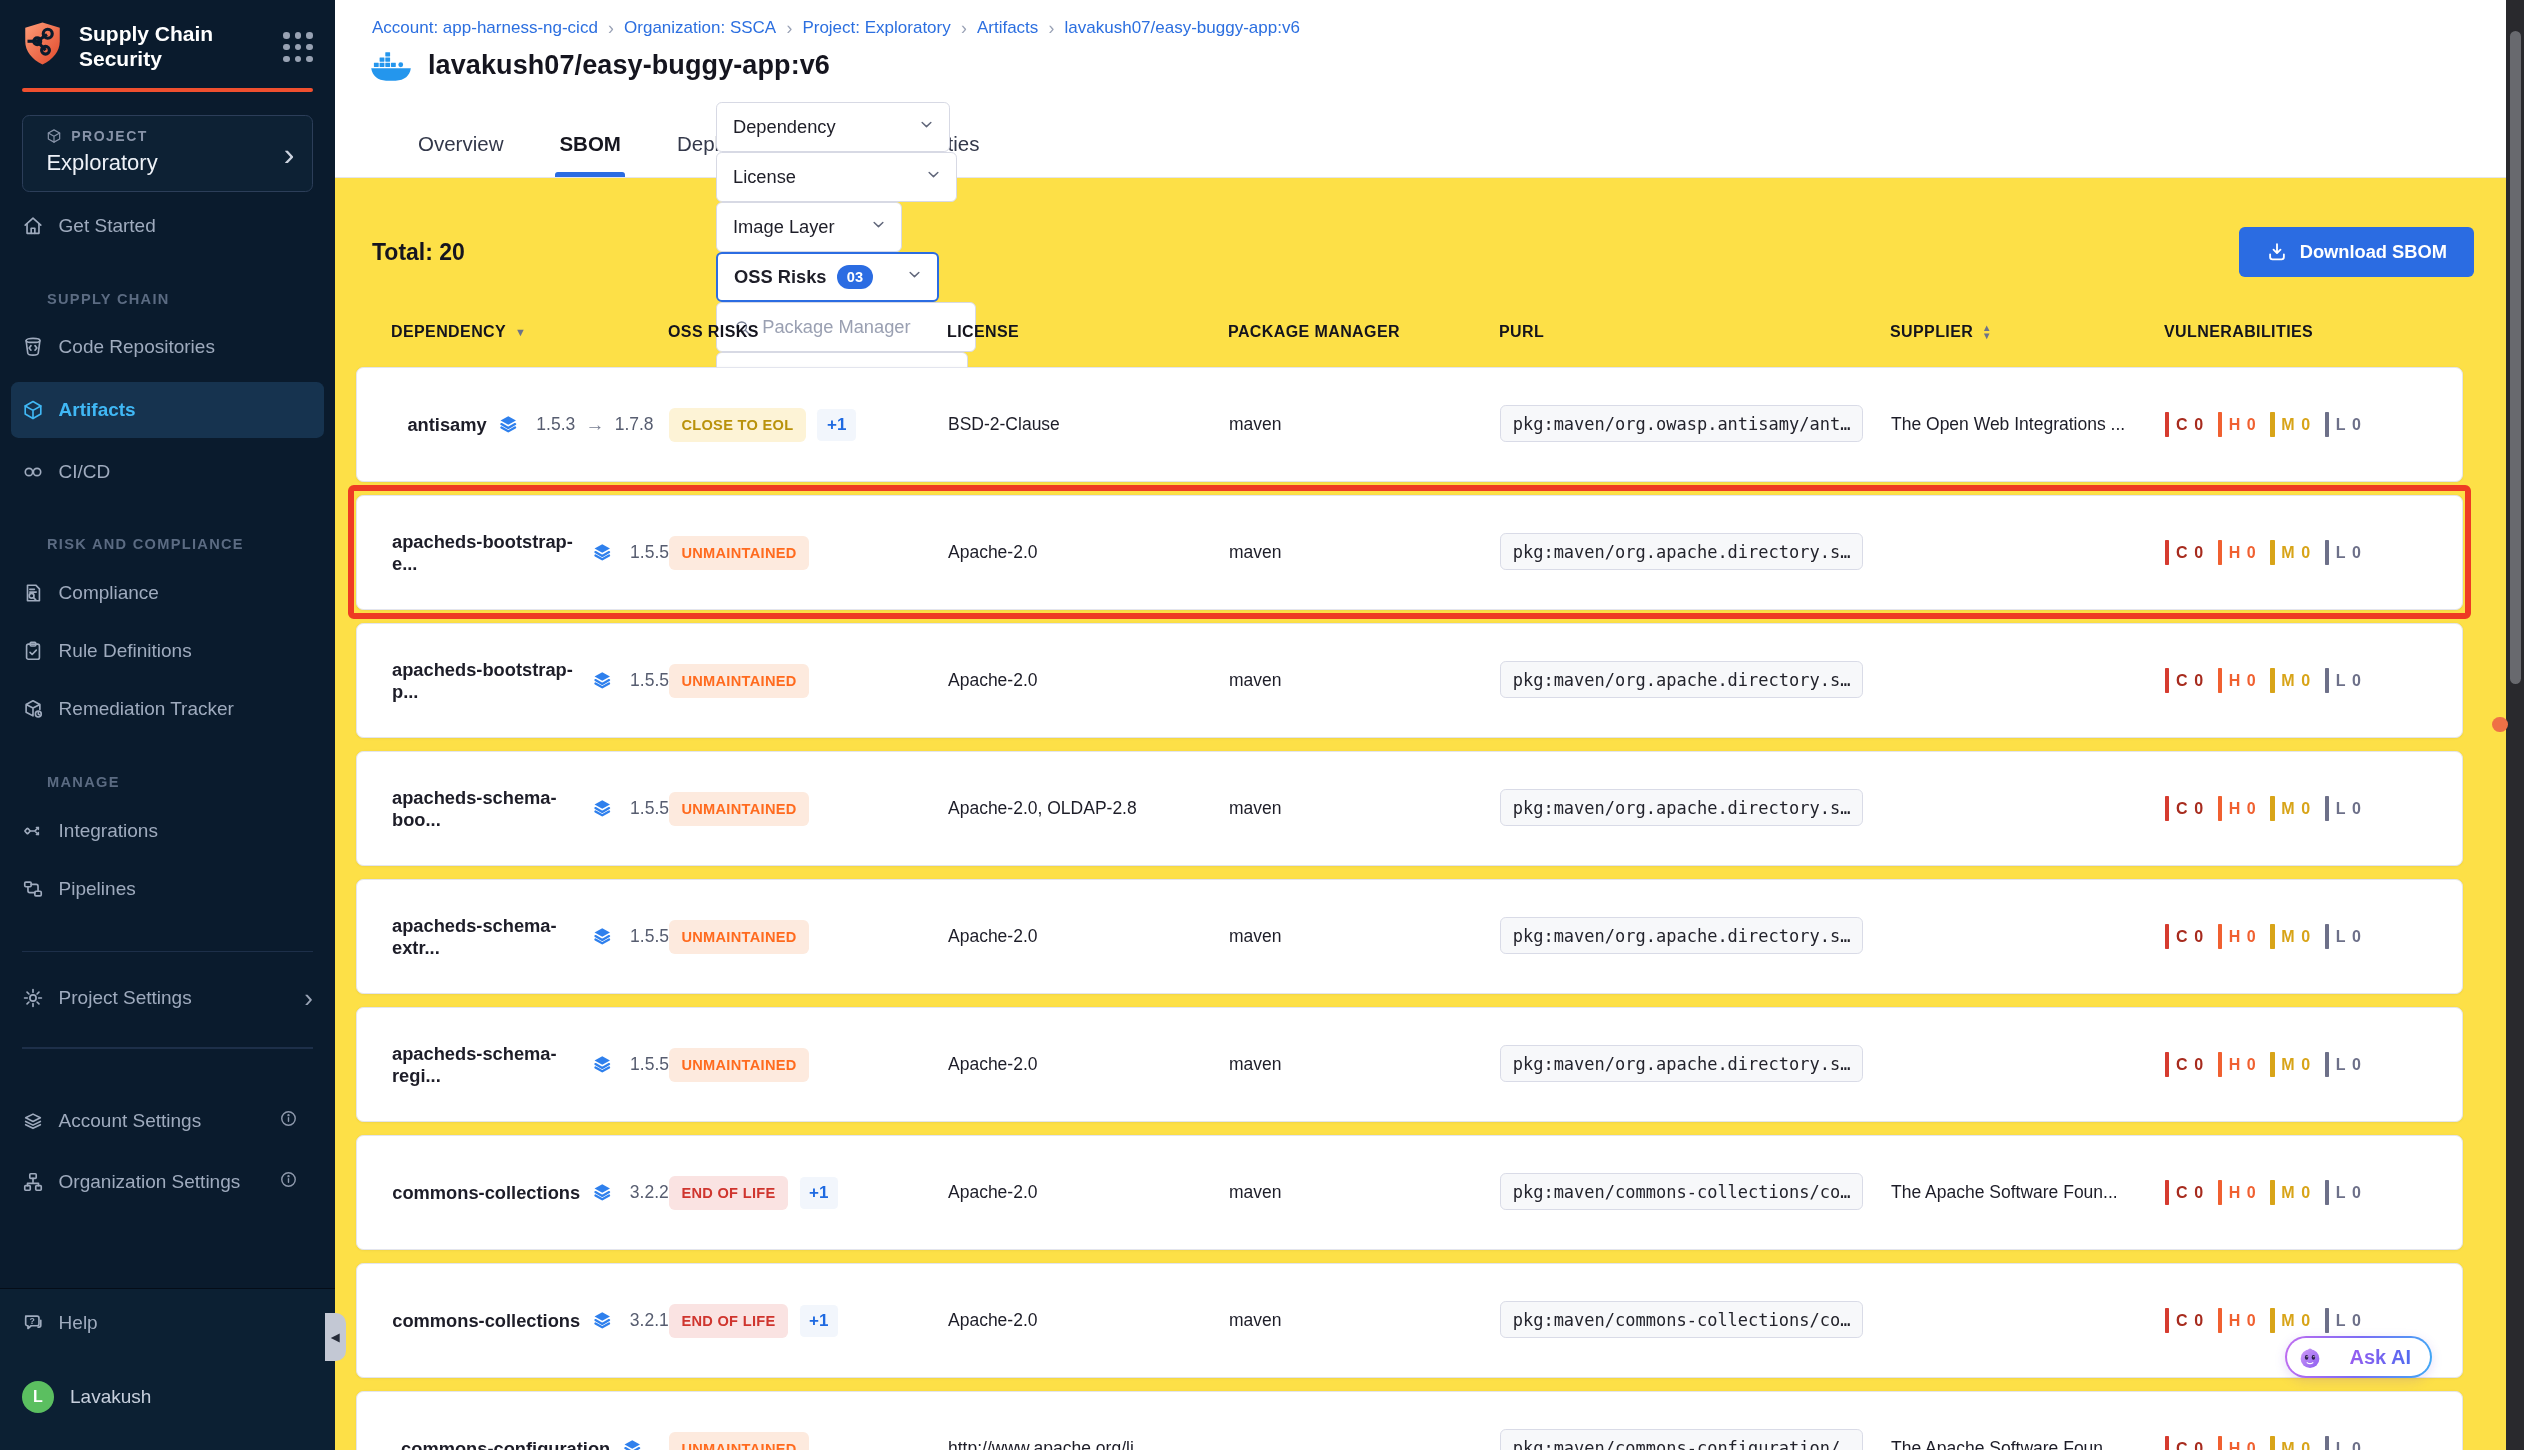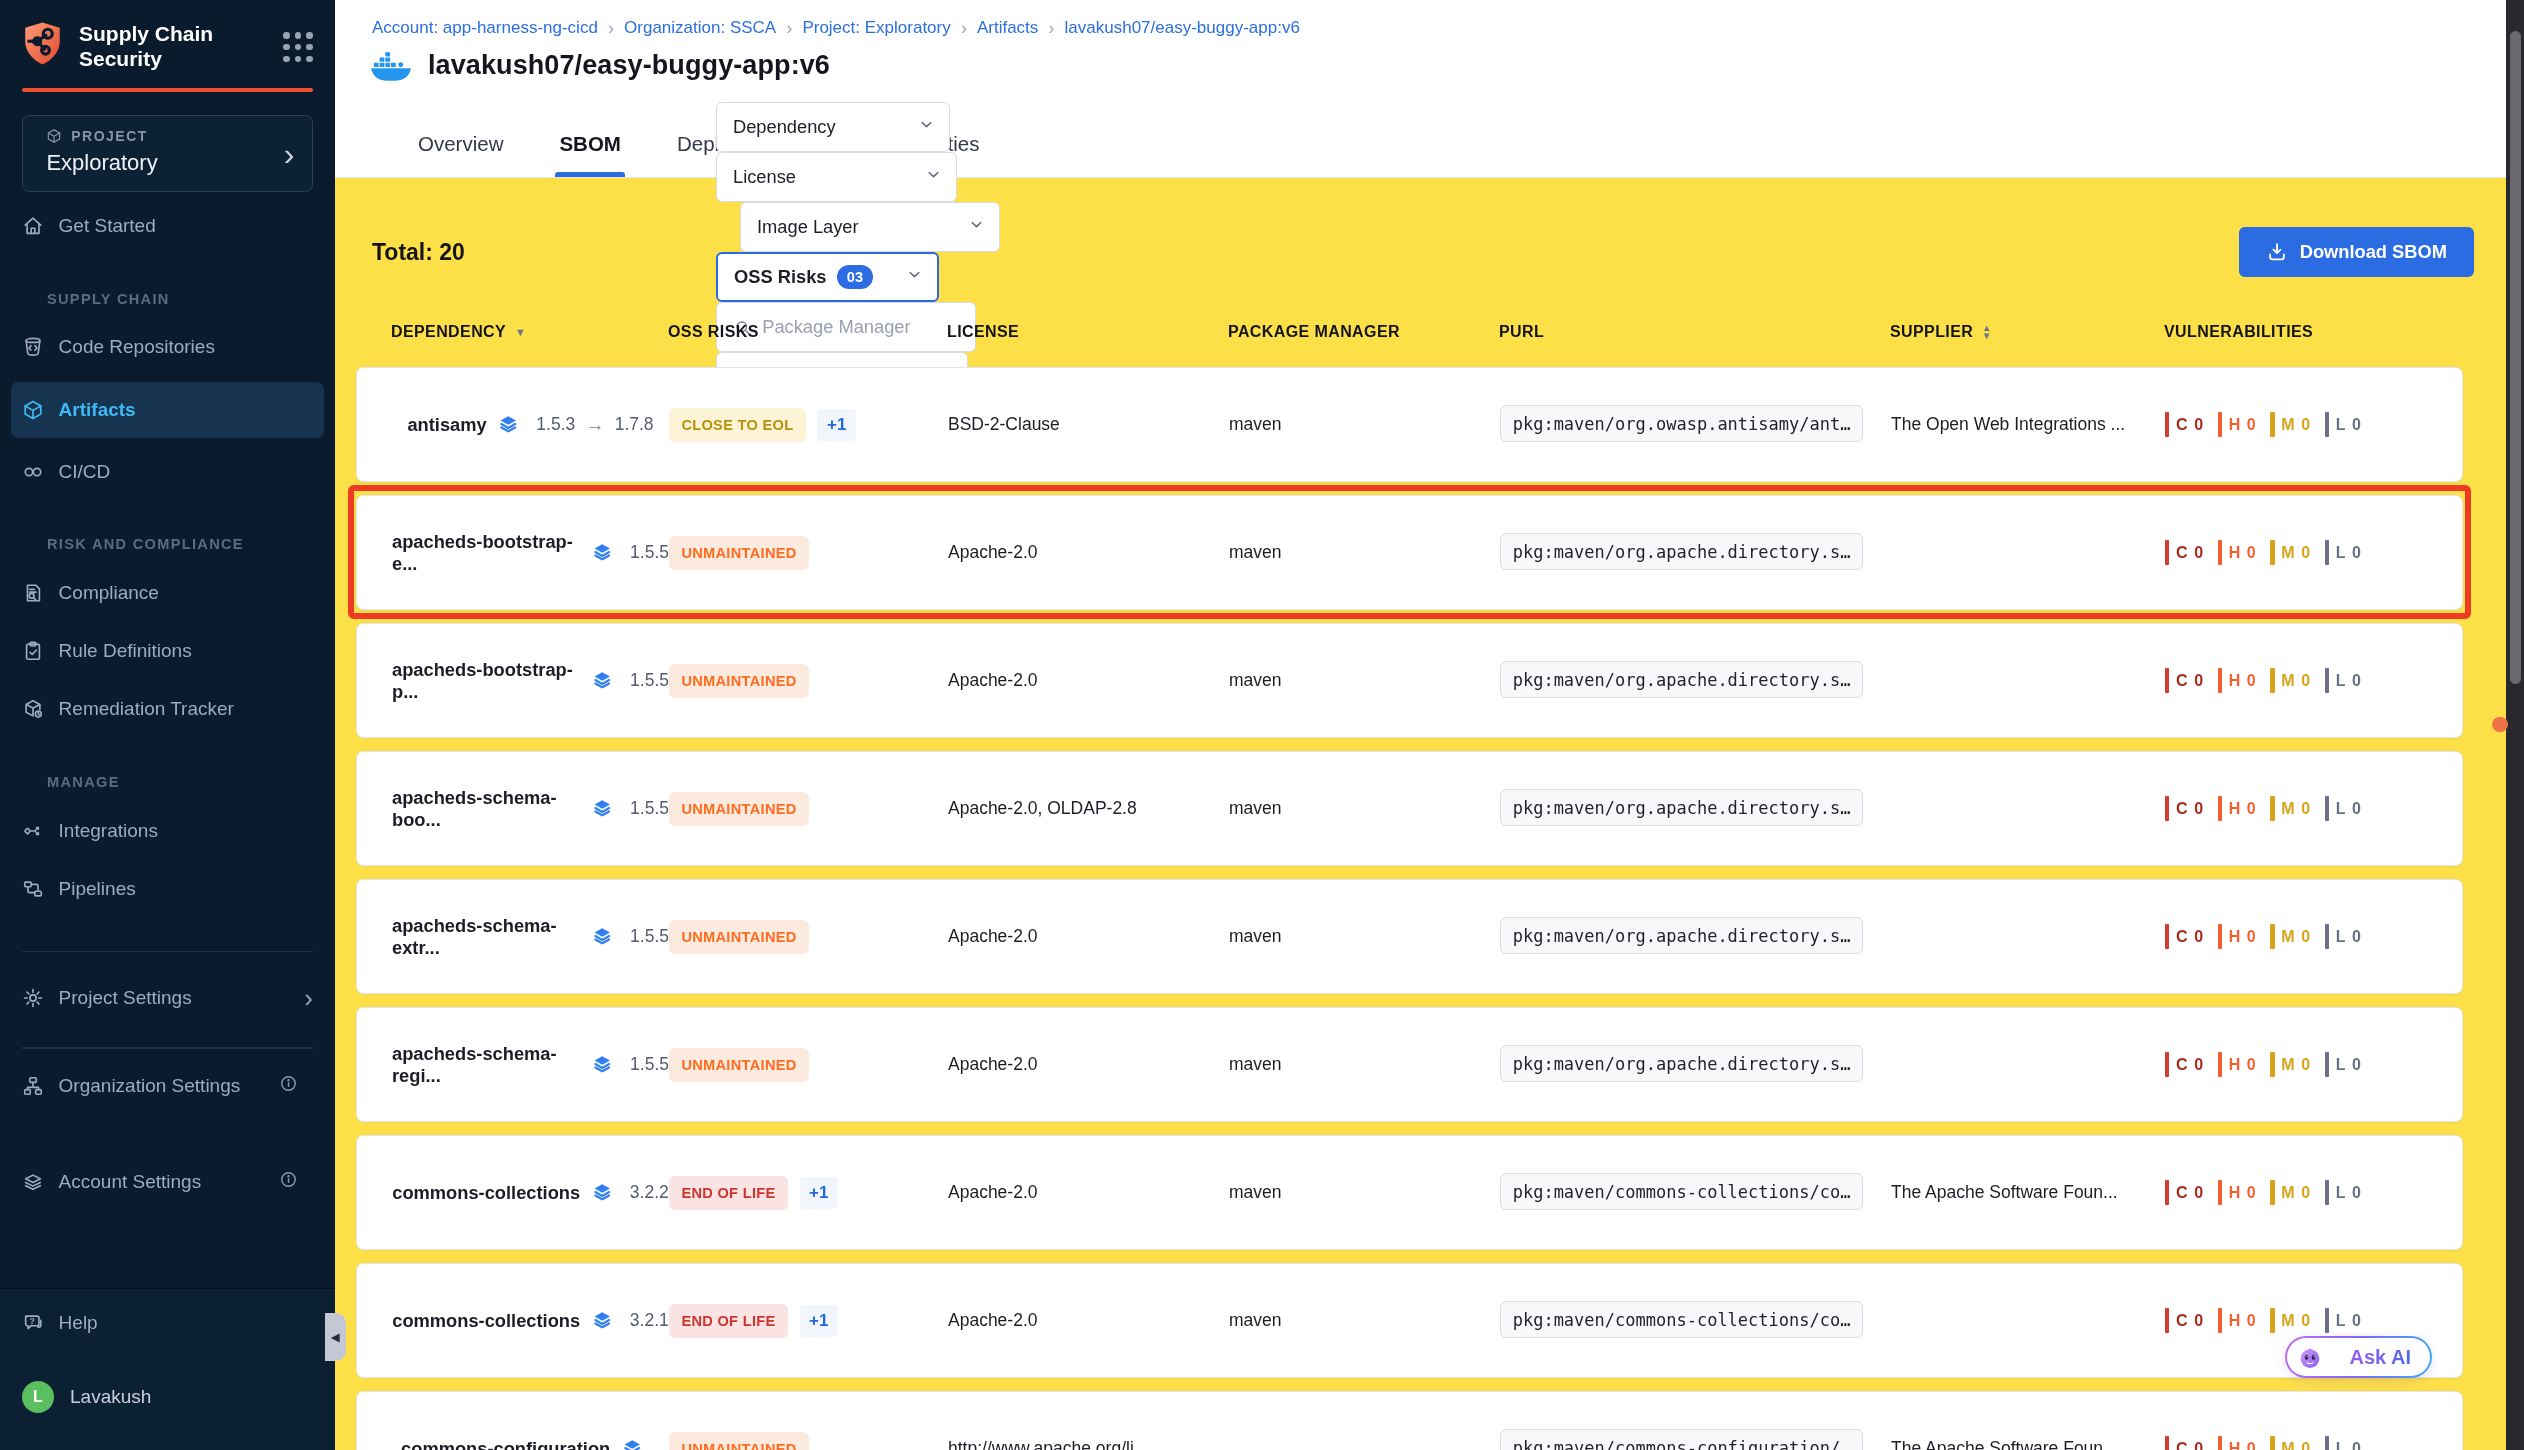--- a/index.html
+++ b/index.html
@@ -53,21 +53,21 @@
   .tab.active::after { content:""; position:absolute; left:-4.4px; right:-4.4px; bottom:0; height:5.1px; border-radius:2.9px 2.9px 0 0; background:var(--accent); }
 
   .toolbar { position:absolute; top:227px; left:37px; right:51px; height:50px; display:flex; align-items:center; }
   .total { font-size:23px; font-weight:700; color:#15151f; width:344px; }
   .select, .search { height:50px; background:#fff; border:1.5px solid #d7d9e4; border-radius:5.8px; display:flex; align-items:center; padding:0 13px 0 16px; font-size:18.3px; color:#1e1e28; margin-right:14.6px; cursor:pointer; }
   .select.active { border:2.2px solid var(--accent); font-weight:700; }
   .chev-down { margin-left:auto; color:#5f6579; }
   .count-badge { background:var(--accent); color:#fff; font-size:14.6px; font-weight:700; border-radius:13px; padding:3.7px 10.2px; margin-left:10.2px; }
   .search { color:#9aa0b2; gap:10.2px; cursor:text; }
   .search .icon { color:#777e93; }
-  .w1{width:234px;} .w2{width:241px;} .w3{width:260px;margin-left:24px;} .w4{width:223px;} .w5{width:260px;} .w6{width:252px;}
+  .w1{width:234px;} .w2{width:241px;} .w3{width:186px;} .w4{width:223px;} .w5{width:260px;} .w6{width:252px;}
   .btn-primary { height:50px; width:235px; margin-left:auto; margin-right:0; border:none; border-radius:5.8px; background:var(--accent); color:#fff; font-size:18.3px; font-weight:600; display:flex; align-items:center; justify-content:center; gap:11.7px; cursor:pointer; font-family:inherit; }
 
   .grid { display:grid; grid-template-columns:277px 279px 281px 271px 391px 274px 1fr; align-items:center; }
   .thead { position:absolute; top:313px; left:56px; width:2072px; height:38px; }
   .th { font-size:16px; font-weight:700; color:#14141d; letter-spacing:0.4px; display:flex; align-items:center; gap:8.8px; cursor:pointer; }
   .sort-desc { font-size:11px; color:#6d7389; }
   .sort-both { display:flex; flex-direction:column; font-size:9.5px; line-height:8px; color:#6d7389; }
 
   .rows { position:absolute; top:367px; left:21px; width:2107px; }
   .row-card { position:relative; height:115px; background:#fff; border:0.7px solid #e3e5ee; border-radius:7.3px; margin-bottom:13px; padding-left:35px; box-shadow:0 0.7px 2.2px rgba(20,25,40,.05); }
@@ -255,47 +255,47 @@
         <span class="icon ">
           <svg width="22" height="22" viewBox="0 0 24 24" stroke="currentColor" fill="none" stroke-width="1.8" stroke-linecap="round" stroke-linejoin="round">
             <circle cx="12" cy="12" r="3.4"></circle>
             <path d="M12 2.8 v3 M12 18.2 v3 M2.8 12 h3 M18.2 12 h3 M5.5 5.5 l2.1 2.1 M16.4 16.4 l2.1 2.1 M18.5 5.5 l-2.1 2.1 M7.6 16.4 l-2.1 2.1"></path>
           </svg>
         </span>
         <span>Project Settings</span>
         <span class="nav-chev">›</span>
       </div>
       <div class="nav-divider m34"></div>
-      <div class="nav-item  mt18">
-        <span class="icon ">
-          <svg width="22" height="22" viewBox="0 0 24 24" stroke="currentColor" fill="none" stroke-width="1.8" stroke-linecap="round" stroke-linejoin="round">
-            <rect x="8.5" y="3" width="7" height="5" rx="1"></rect>
-            <rect x="3" y="16" width="6" height="5" rx="1"></rect>
-            <rect x="15" y="16" width="6" height="5" rx="1"></rect>
-            <path d="M12 8 v4 M6 16 v-2.5 h12 V16"></path>
-          </svg>
-        </span>
-        <span>Organization Settings</span>
+      <div class="nav-item  mt66">
+        <span class="icon ">
+          <svg width="22" height="22" viewBox="0 0 24 24" stroke="currentColor" fill="none" stroke-width="1.8" stroke-linecap="round" stroke-linejoin="round">
+            <path d="M4 8.5 L12 4.5 L20 8.5 L12 12.5 Z"></path>
+            <path d="M4 12.5 L12 16.5 L20 12.5"></path>
+            <path d="M4 16 L12 20 L20 16"></path>
+          </svg>
+        </span>
+        <span>Account Settings</span>
         <span class="nav-info"><span class="icon ">
             <svg width="19" height="19" viewBox="0 0 24 24" stroke="currentColor" fill="none" stroke-width="1.8" stroke-linecap="round" stroke-linejoin="round">
               <circle cx="12" cy="12" r="8.5"></circle>
               <path d="M12 11 v4.5"></path>
               <circle cx="12" cy="7.8" r="0.6" fill="currentColor"></circle>
             </svg>
           </span></span>
       </div>
-      <div class="nav-item  mt66">
-        <span class="icon ">
-          <svg width="22" height="22" viewBox="0 0 24 24" stroke="currentColor" fill="none" stroke-width="1.8" stroke-linecap="round" stroke-linejoin="round">
-            <path d="M4 8.5 L12 4.5 L20 8.5 L12 12.5 Z"></path>
-            <path d="M4 12.5 L12 16.5 L20 12.5"></path>
-            <path d="M4 16 L12 20 L20 16"></path>
-          </svg>
-        </span>
-        <span>Account Settings</span>
+      <div class="nav-item  mt18">
+        <span class="icon ">
+          <svg width="22" height="22" viewBox="0 0 24 24" stroke="currentColor" fill="none" stroke-width="1.8" stroke-linecap="round" stroke-linejoin="round">
+            <rect x="8.5" y="3" width="7" height="5" rx="1"></rect>
+            <rect x="3" y="16" width="6" height="5" rx="1"></rect>
+            <rect x="15" y="16" width="6" height="5" rx="1"></rect>
+            <path d="M12 8 v4 M6 16 v-2.5 h12 V16"></path>
+          </svg>
+        </span>
+        <span>Organization Settings</span>
         <span class="nav-info"><span class="icon ">
             <svg width="19" height="19" viewBox="0 0 24 24" stroke="currentColor" fill="none" stroke-width="1.8" stroke-linecap="round" stroke-linejoin="round">
               <circle cx="12" cy="12" r="8.5"></circle>
               <path d="M12 11 v4.5"></path>
               <circle cx="12" cy="7.8" r="0.6" fill="currentColor"></circle>
             </svg>
           </span></span>
       </div>
     </div>
 

